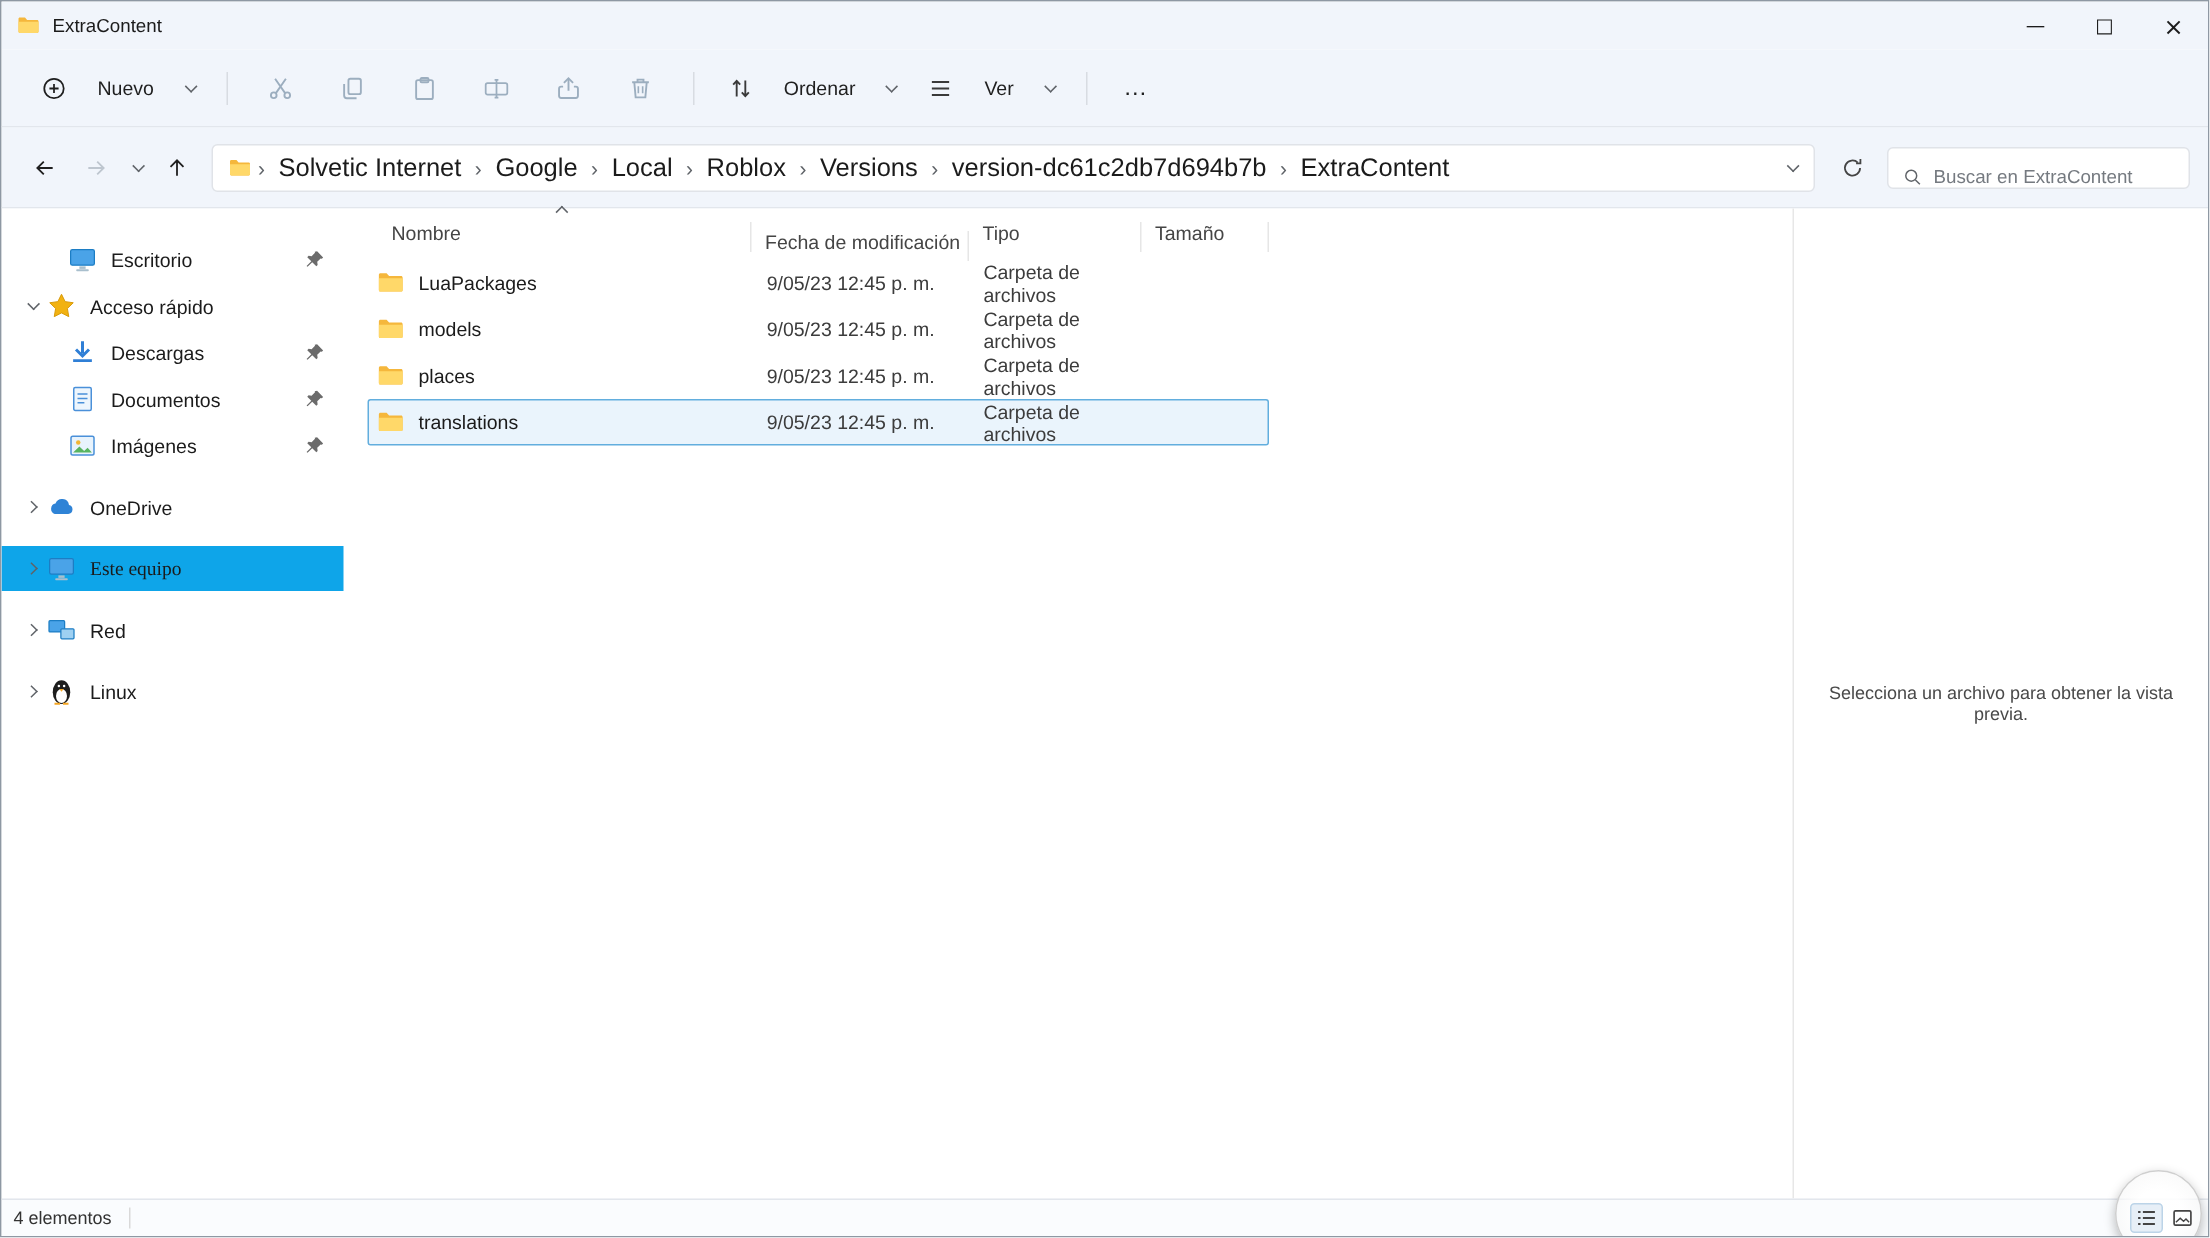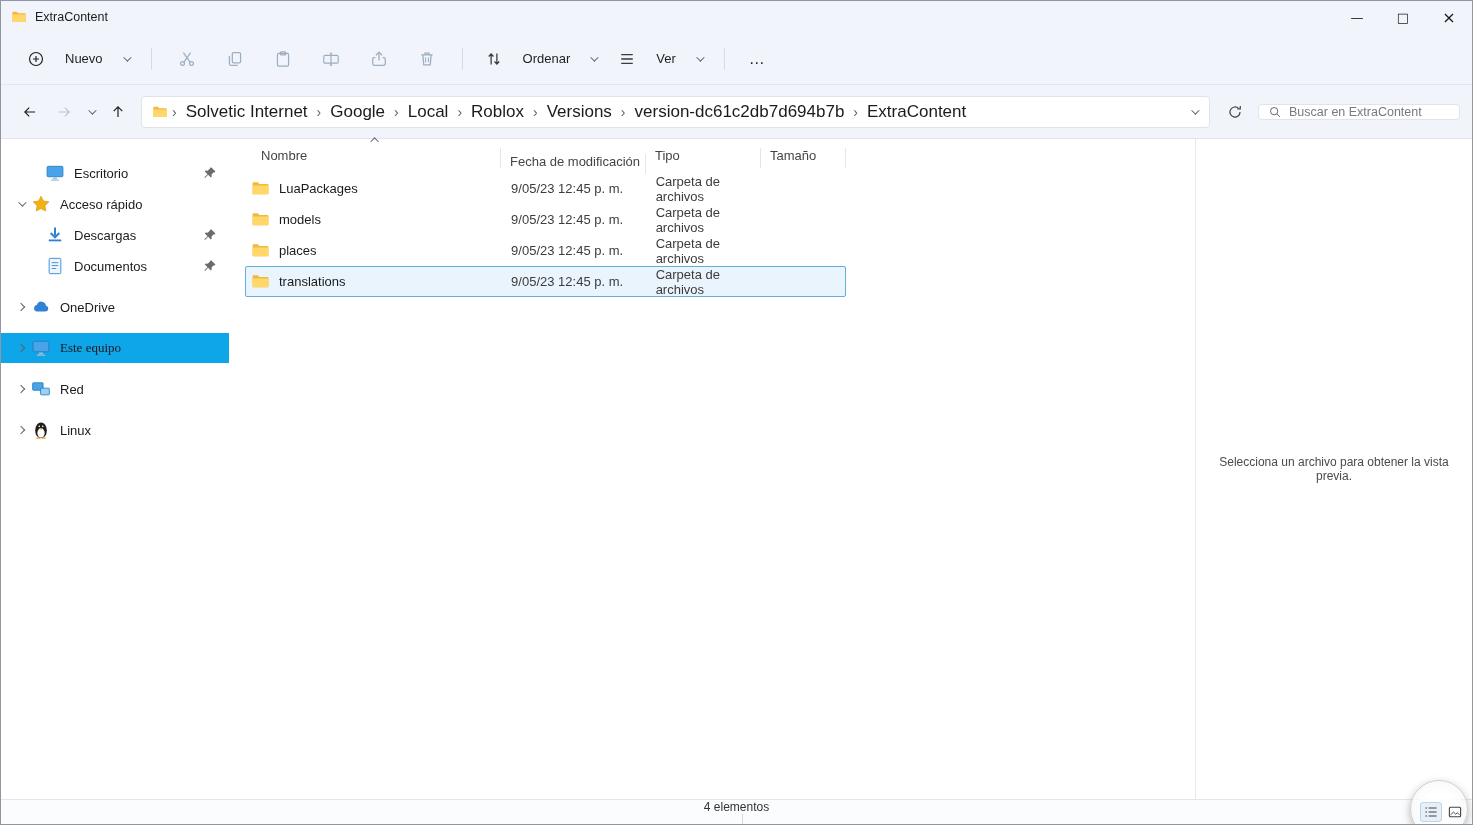--- a/index.html
+++ b/index.html
@@ -43,22 +43,22 @@
             display:flex; align-items:center; padding:0 12px; }
   .nav-btn { width:34px; height:32px; border:none; background:transparent; border-radius:5px;
              display:flex; align-items:center; justify-content:center; color:#1f1f1f; cursor:default; }
   .nav-btn.disabled { color:#bec6cf; }
   .nav-chev-btn { width:20px; }
   .addressbox { flex:1; height:32px; background:#fff; border:1px solid #e0e3e8; border-radius:4px;
                 display:flex; align-items:center; padding:0 10px; margin:0 8px 0 6px; }
   .crumb { font-size:17px; color:#1b1b1b; padding:3px 5px; border-radius:3px; white-space:nowrap; cursor:default; }
   .crumb-sep { font-size:14px; color:#5f6368; padding:0 4px; }
   .addr-right { margin-left:auto; display:flex; align-items:center; padding-right:2px; }
-  .searchbox { width:202px; height:16px; background:#fff; border:1px solid #e0e3e8; border-radius:4px;
-               display:flex; align-items:flex-start; padding:0 9px; gap:7px; margin-left:6px; }
+  .searchbox { width:202px; height:28px; background:#fff; border:1px solid #e0e3e8; border-radius:4px;
+               display:flex; align-items:flex-end; padding:0 9px; gap:7px; margin-left:6px; }
   .searchbox input { border:none; outline:none; background:transparent; font-size:12.5px; color:#333; width:100%;
                      font-family:"Liberation Sans","DejaVu Sans",sans-serif; }
   .searchbox input::placeholder { color:#757a80; }
 
   
   .body { display:flex; height:660px; background:#fff; }
 
   
   .sidebar { width:228px; padding-top:18px; flex:none; }
   .side-item { display:flex; align-items:center; height:30px; padding-left:10px;
@@ -91,21 +91,21 @@
   .cell-size { width:85px; padding-left:10px; color:#3c3c3c; }
   .row-folder-icon { width:19px; height:19px; flex:none; }
 
   
   .preview { width:277px; flex:none; border-left:1px solid #e7e7e7;
              display:flex; align-items:center; justify-content:center; padding:0 4px; }
   .preview-text { font-size:12px; color:#4a4a4a; text-align:center; }
 
   
   .statusbar { position:absolute; left:0; right:0; bottom:0; height:25px; background:#fafcfe;
-               border-top:1px solid #e2e6ec; display:flex; align-items:center; padding:0 8px;flex-direction:column; }
+               border-top:1px solid #e2e6ec; display:flex; align-items:center; padding:0 8px; }
   .status-count { font-size:12px; color:#333; }
   .status-sep { width:1px; height:14px; background:#d9d9d9; margin-left:12px; }
   .view-toggles { position:absolute; right:6px; bottom:2px; display:flex; gap:2px; z-index:3; }
   .view-btn { width:22px; height:20px; border:1px solid transparent; background:transparent; border-radius:3px;
               display:flex; align-items:center; justify-content:center; color:#444; cursor:default; }
   .view-btn.active { background:#e7eff7; border-color:#bcd4e8; }
   .cursor-ring { position:absolute; right:4px; bottom:-14px; width:58px; height:58px; border-radius:50%;
                  background:radial-gradient(circle, rgba(255,255,255,0.9) 40%, rgba(235,235,235,0.45) 100%);
                  border:1px solid #cfcfcf; box-shadow:0 3px 8px rgba(0,0,0,0.28); z-index:2; pointer-events:none; }
 </style>
@@ -404,20 +404,33 @@
             </svg>
           </span>
       </div>
       <div class="side-item child">
         <span class="side-icon">
             <svg class="ic20">
               <use href="#icon-document"></use>
             </svg>
           </span>
         <span class="side-label">Documentos</span>
+        <span class="pin">
+            <svg class="ic14">
+              <use href="#icon-pin"></use>
+            </svg>
+          </span>
+      </div>
+      <div class="side-item child">
+        <span class="side-icon">
+            <svg class="ic20">
+              <use href="#icon-picture"></use>
+            </svg>
+          </span>
+        <span class="side-label">Imágenes</span>
         <span class="pin">
             <svg class="ic14">
               <use href="#icon-pin"></use>
             </svg>
           </span>
       </div>
 
       <div class="side-gap"></div>
       <div class="side-item">
         <span class="chev-slot">

